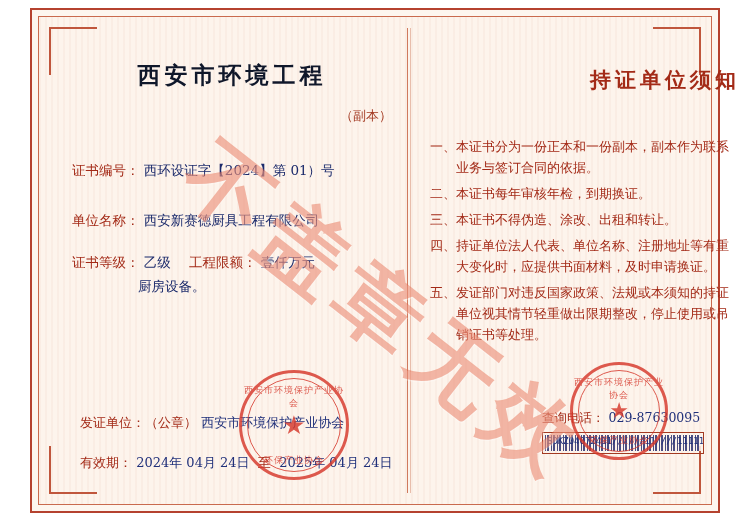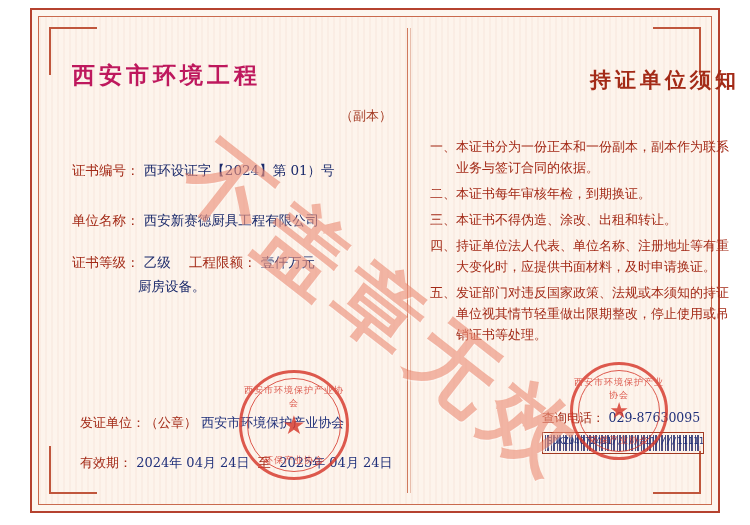--- a/index.html
+++ b/index.html
@@ -76,24 +76,24 @@
   
   .left {
     position: absolute;
     left: 40px;
     top: 22px;
     width: 320px;
     height: 470px;
     color: #9e2d1c;
   }
   .title1, .title2 {
-    text-align: left;
+    text-align: center;
     font-family: "DejaVu Serif", serif;
     font-weight: bold;
-    color: #be185d;
+    color: #0f172a;
     letter-spacing: 4px;
   }
   .title1 {
     font-size: 23px;
     margin-top: 28px;
   }
   .title2 {
     font-size: 26px;
     margin-top: 16px;
     letter-spacing: 10px;

